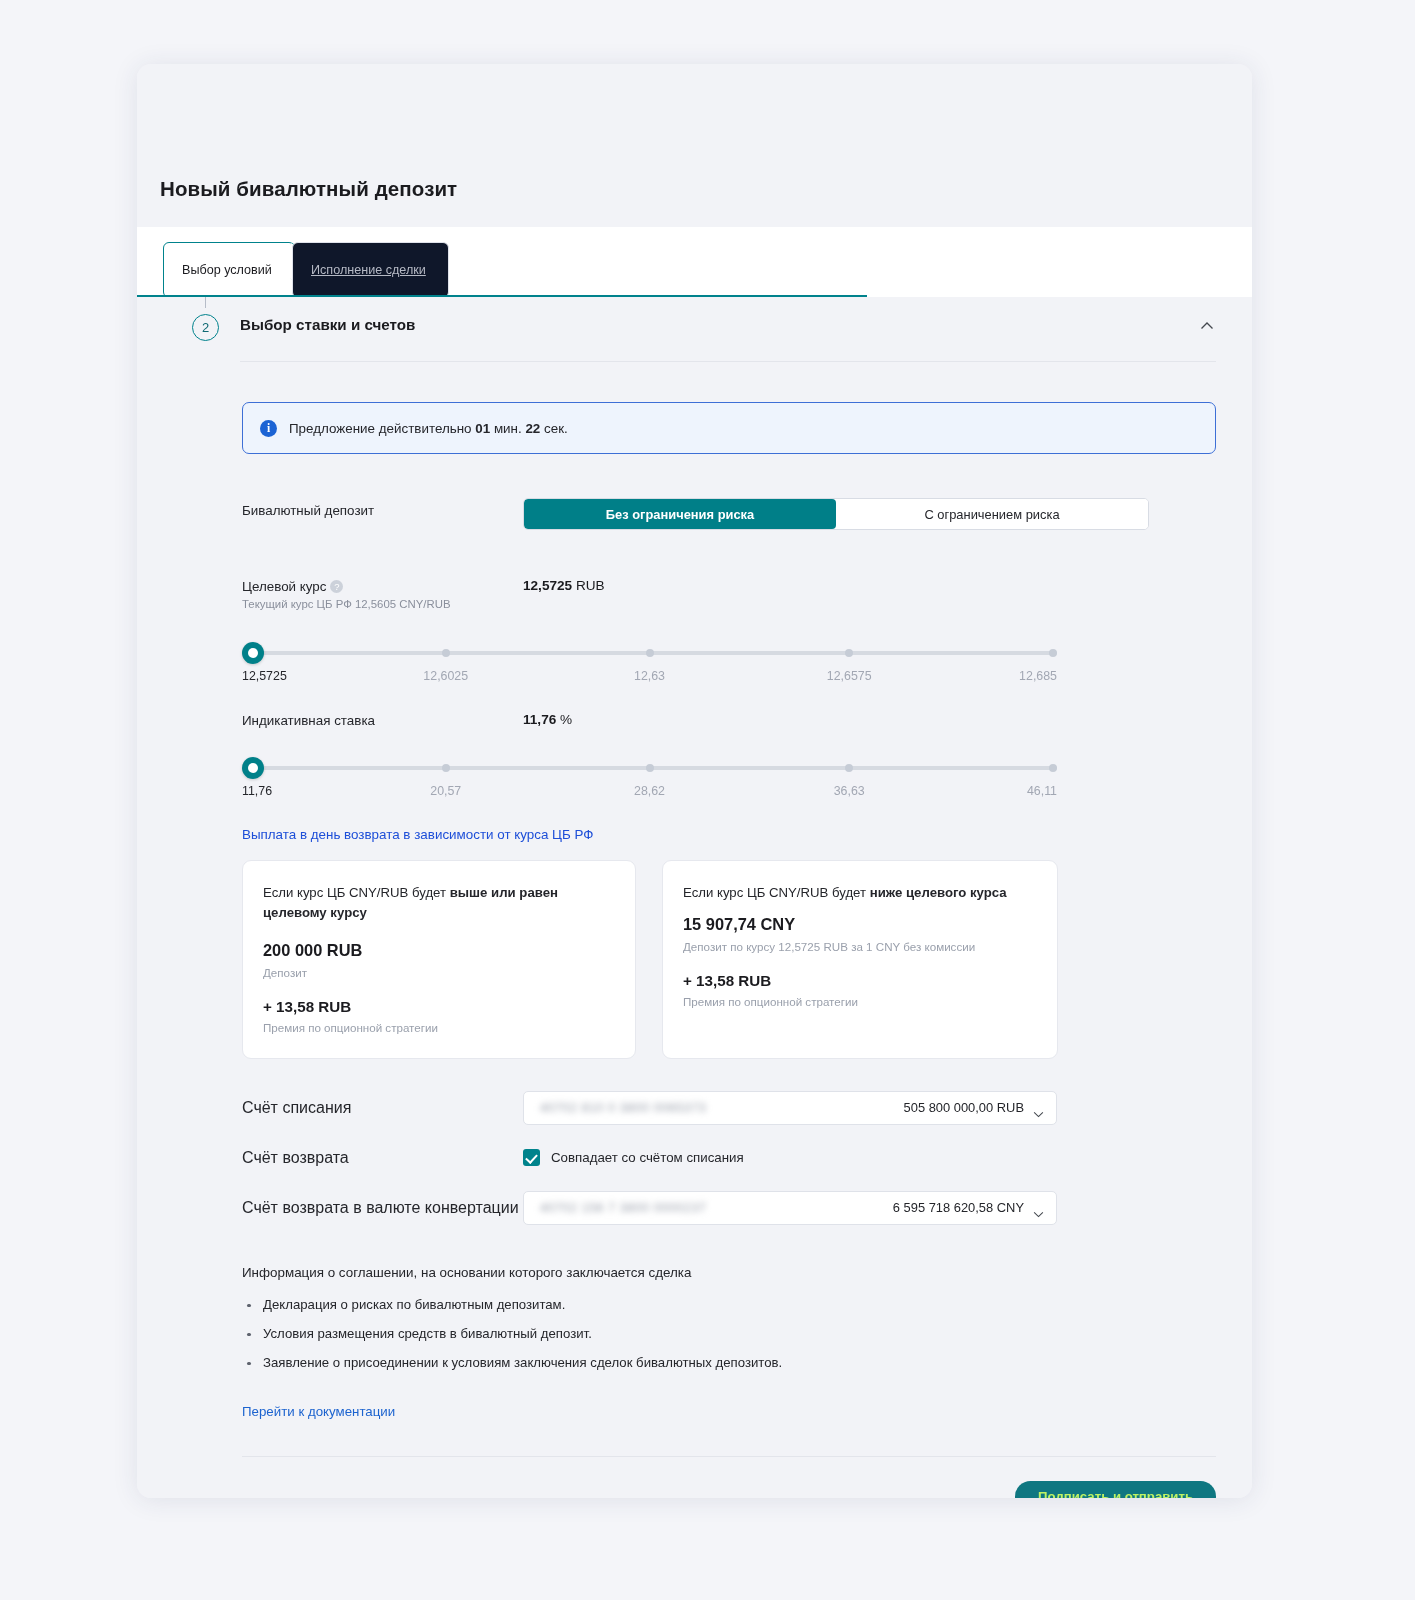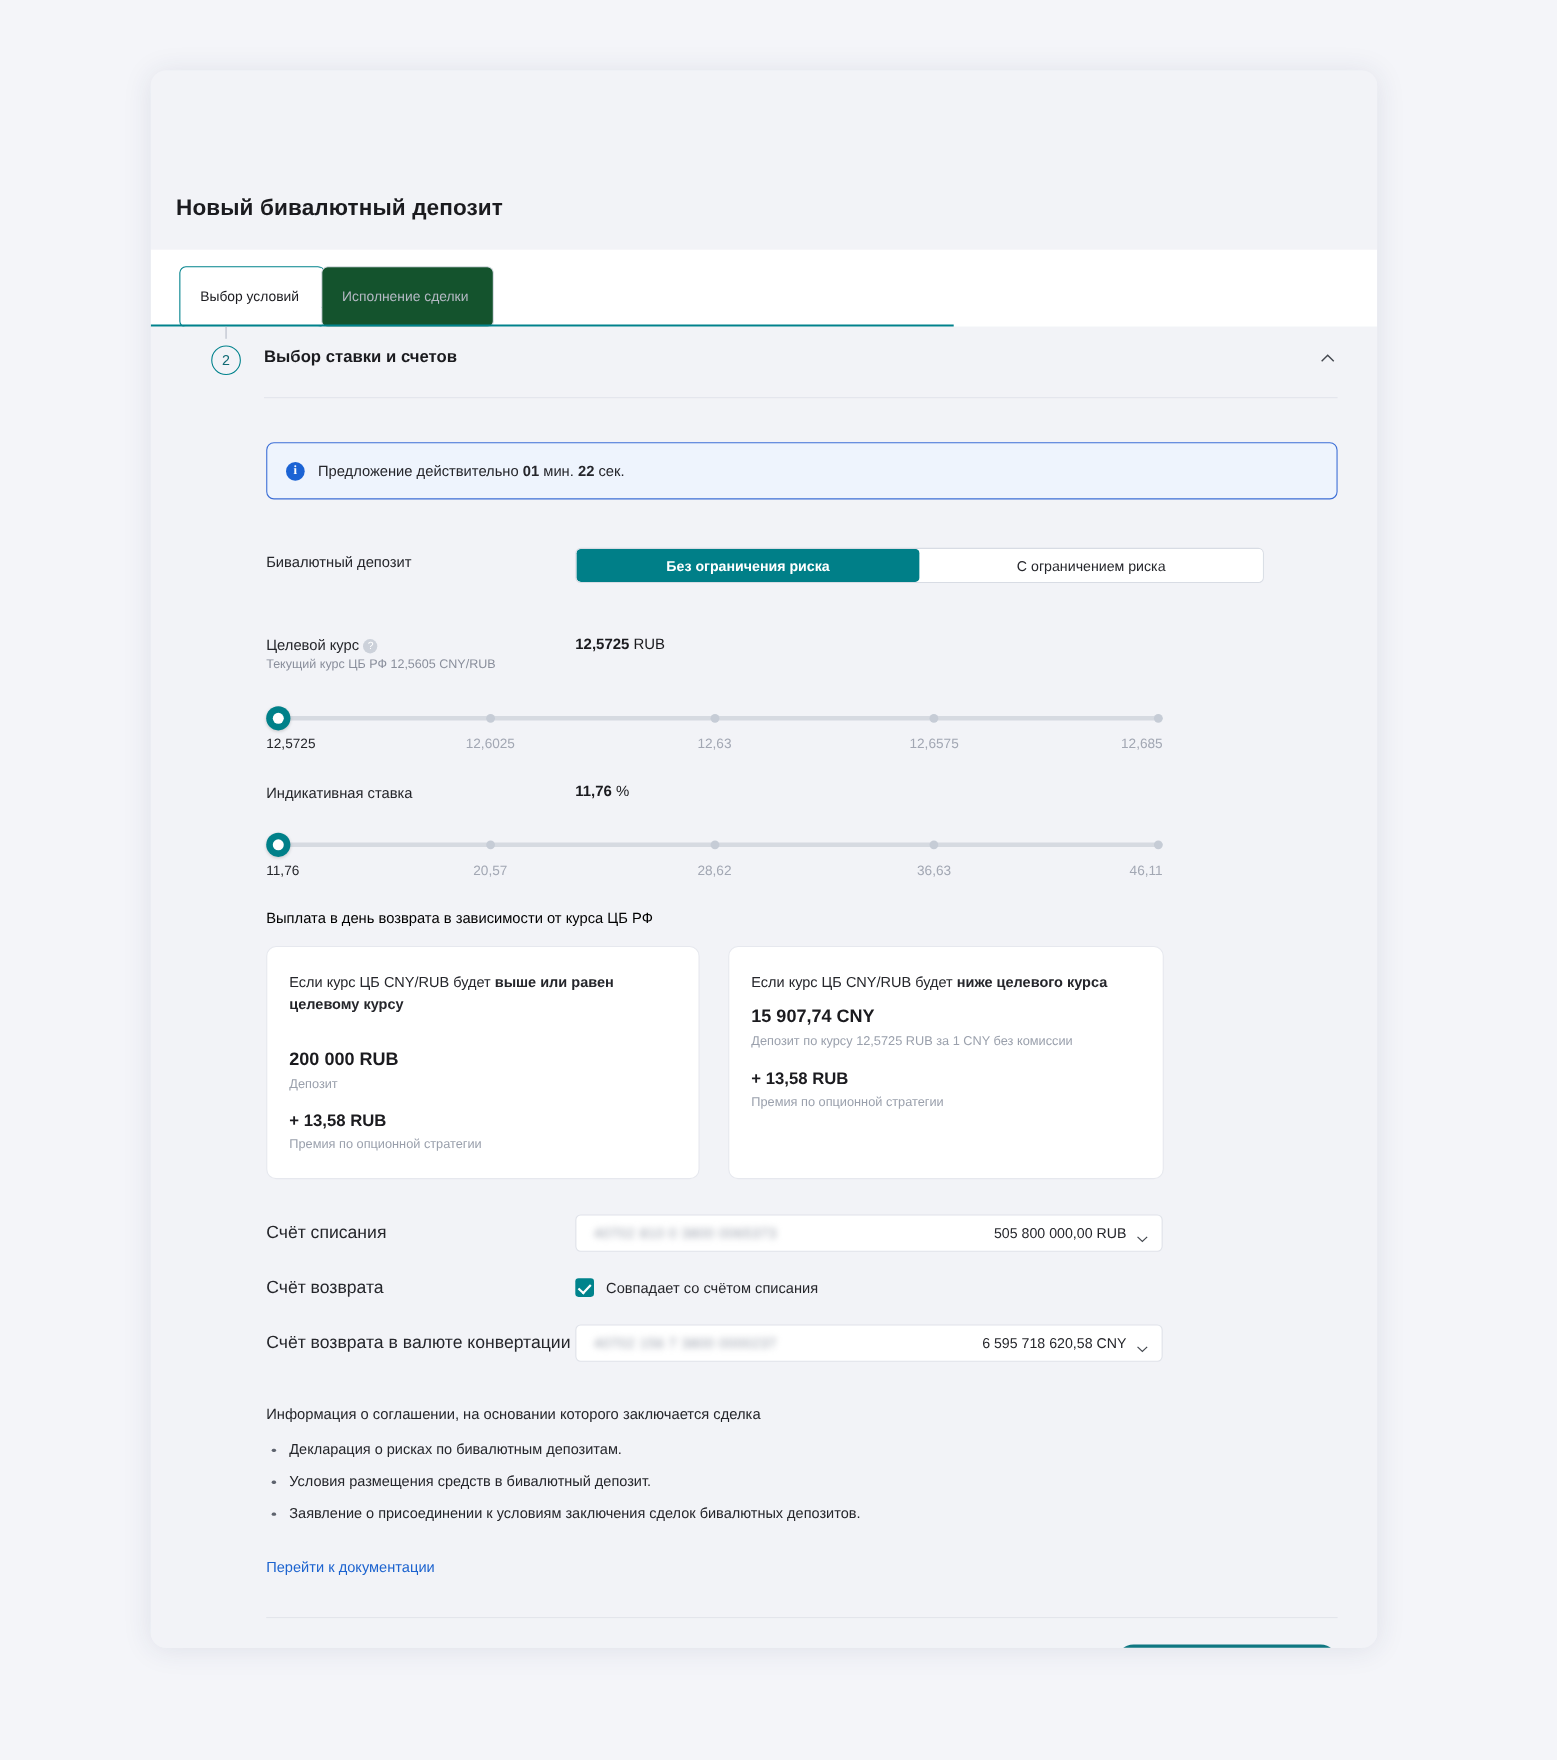--- a/index.html
+++ b/index.html
@@ -77,21 +77,22 @@
     border-top: 1.6px solid #00828c;
     border-right: 1.6px solid #00828c;
     transform: rotate(45deg);
     border-radius: 0 5px 0 0;
   }
   .chevron-tab.inactive {
     left: 155px;
     color: #b5b9c4;
     border: 1.3px solid #dfe2ea;
     border-radius: 6px;
-    background: #14532d;
+    background: #0f172a;
+    text-decoration: underline;
   }
 
   
   .tab-underline {
     position: absolute;
     left: 0;
     bottom: 0;
     width: 730px;
     height: 2.4px;
     background: #00828c;
@@ -306,21 +307,21 @@
     left: 0;
     color: #25262b;
     transform: none;
   }
   .slider-tick.mid { transform: translateX(-50%); }
   .slider-tick.last { right: 0; transform: none; }
 
   
   .payout-heading {
     font-size: 13.4px;
-    color: #000000;
+    color: #1d4ed8;
     margin-top: 24px;
   }
   .payout-cards {
     display: flex;
     gap: 26px;
     margin-top: 18px;
   }
   .payout-card {
     background: #fff;
     border: 1px solid #e6e8ee;
@@ -333,21 +334,21 @@
   .payout-cond {
     font-size: 13.2px;
     color: #25262b;
     line-height: 1.55;
   }
   .payout-cond b { font-weight: bold; }
   .payout-amount {
     font-size: 16.4px;
     font-weight: bold;
     color: #1b1b1f;
-    margin-top: 30px;
+    margin-top: 17px;
   }
   .payout-amount.tight { margin-top: 12px; }
   .payout-sub {
     font-size: 11.6px;
     color: #9aa0ac;
     margin-top: 6px;
   }
   .payout-premium {
     font-size: 15.2px;
     font-weight: bold;

